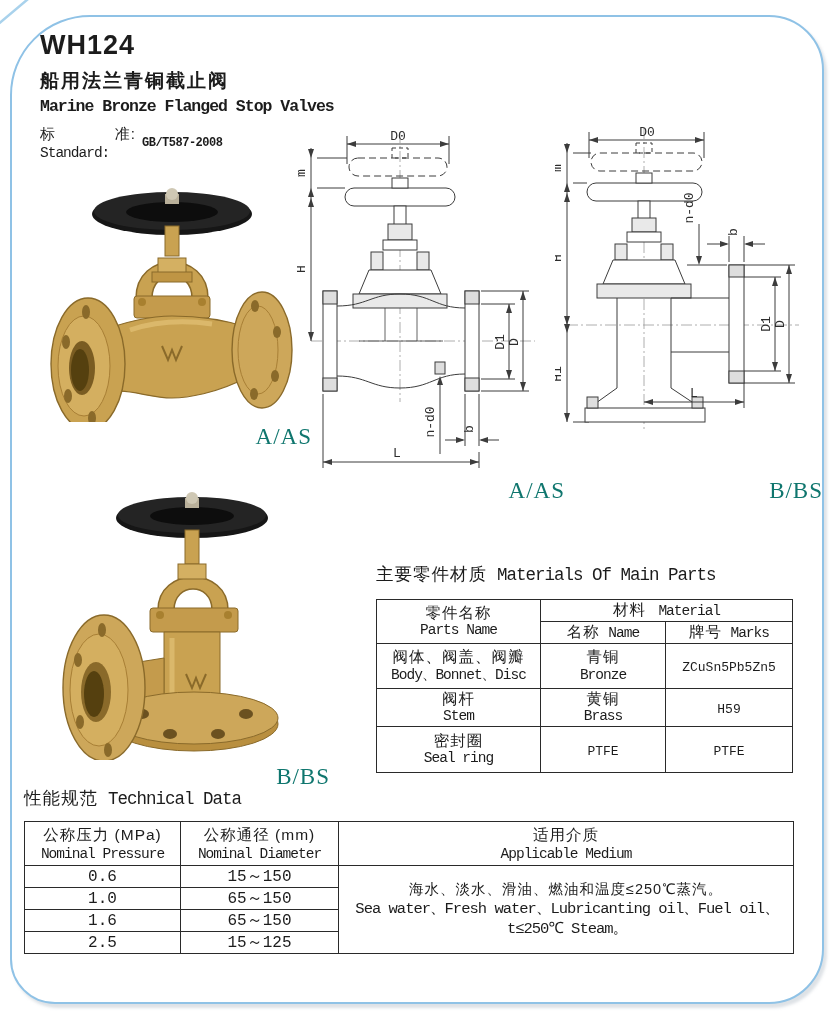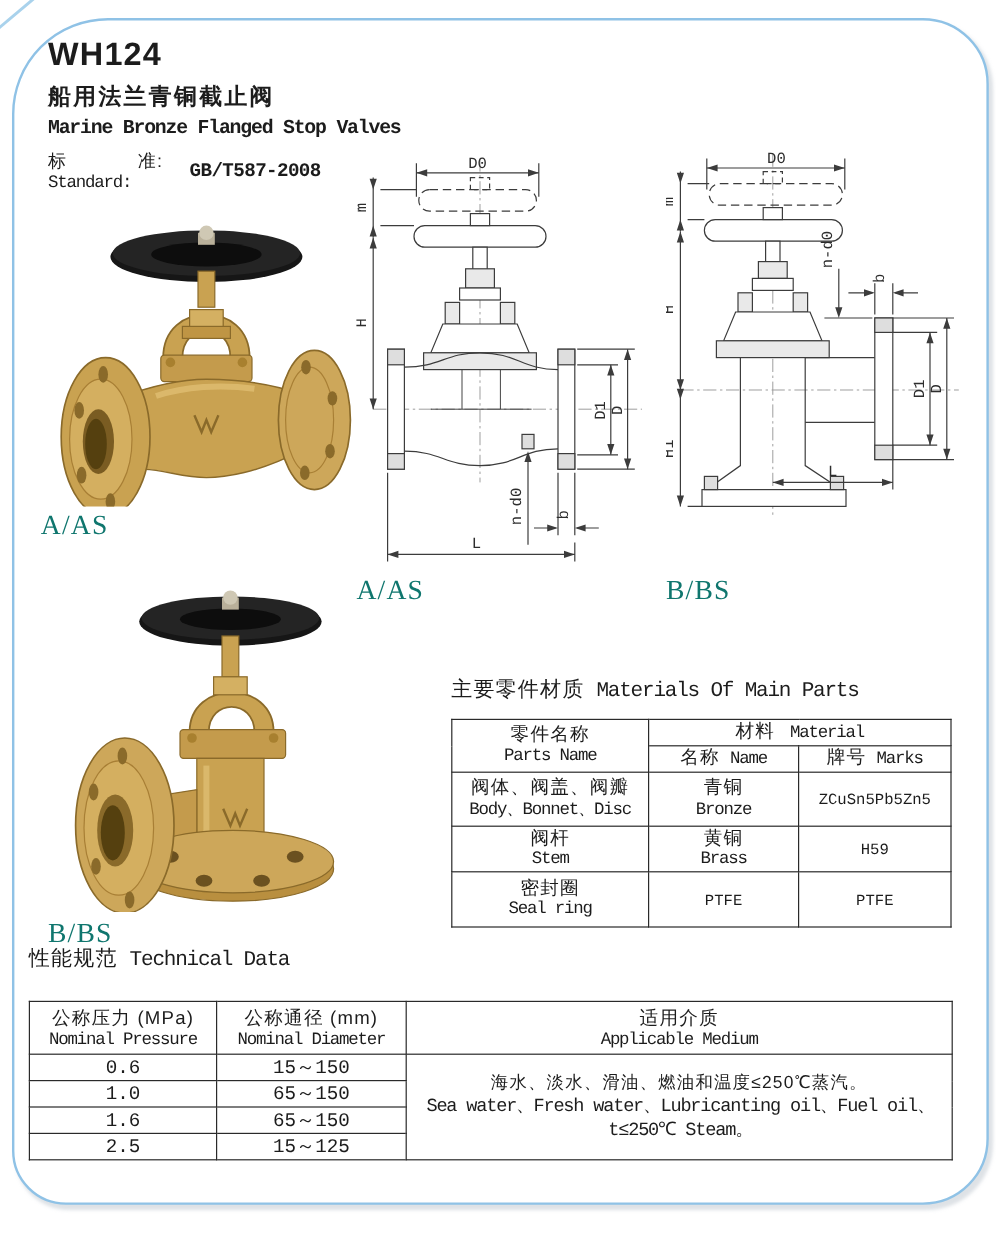--- a/index.html
+++ b/index.html
@@ -18,23 +18,23 @@
   .corner-cut{position:absolute;left:0;top:0;width:60px;height:40px;pointer-events:none;}
   
   .header{position:absolute;left:40px;top:30px;width:360px;}
   .model{font-weight:bold;font-size:27px;letter-spacing:1px;font-family:"Liberation Sans",sans-serif;}
   .title-zh{margin-top:7px;font-weight:bold;font-size:19px;letter-spacing:2px;}
   .title-en{margin-top:3px;font-weight:bold;font-size:16.5px;font-family:"Liberation Mono",monospace;letter-spacing:-1px;white-space:nowrap;}
   .std-row{margin-top:9px;display:flex;align-items:center;}
   .std-labels{width:102px;}
   .std-zh{font-size:15px;letter-spacing:1px;display:flex;justify-content:space-between;width:96px;}
   .std-en{font-size:14.5px;font-family:"Liberation Mono",monospace;letter-spacing:-1px;margin-top:1px;}
-  .std-val{font-weight:bold;font-size:16px;font-family:"Liberation Mono",monospace;letter-spacing:-0.5px;margin-left:16px;}
-  
-  .fig{position:absolute;text-align:left;}
+  .std-val{font-weight:bold;font-size:12px;font-family:"Liberation Mono",monospace;letter-spacing:-0.5px;margin-left:0;}
+  
+  .fig{position:absolute;text-align:right;}
   .fig-label{font-family:"Liberation Serif",serif;font-size:23px;letter-spacing:1px;color:#0f766e;}
   #photoA{left:34px;top:170px;width:278px;}
   #photoA .fig-label{margin-top:-2px;}
   #drawA{left:297px;top:124px;width:268px;}
   #drawB{left:555px;top:120px;width:268px;}
   #photoB{left:40px;top:478px;width:290px;}
   svg text{font-family:"Liberation Mono",monospace;font-size:13px;fill:#2d2d2d;}
   
   .sec-title{font-size:17.5px;white-space:nowrap;}
   .sec-title .zh{letter-spacing:1px;}
@@ -43,21 +43,21 @@
   #materials{position:absolute;left:376px;top:562px;width:420px;}
   table{border-collapse:collapse;table-layout:fixed;padding-left:28px;}
   td{border:1.6px solid #2a2a2a;text-align:center;vertical-align:middle;padding:0;}
   .mat-table{width:416px;margin-top:13px;}
   .mat-table td{line-height:1.2;}
   .cell-zh{display:block;font-size:15.5px;letter-spacing:1px;}
   .cell-en{display:block;font-size:14.5px;font-family:"Liberation Mono",monospace;letter-spacing:-1px;}
   .small{font-size:13px;font-family:"Liberation Mono",monospace;letter-spacing:0;}
   
   #technical{position:absolute;left:24px;top:786px;width:772px;}
-  .tech-table{width:769px;margin-top:24px;}
+  .tech-table{width:769px;margin-top:11px;}
   .tech-table .hrow{height:44px;}
   .tech-table .drow{height:22px;}
   .num{font-size:16px;font-family:"Liberation Mono",monospace;}
   .medium-zh{display:block;font-size:14.5px;letter-spacing:1px;text-align:center;margin-top:2px;}
   .medium-en{display:block;font-size:15.5px;font-family:"Liberation Mono",monospace;letter-spacing:-1px;text-align:center;padding:0 4px 2px 6px;line-height:1.3;}
 </style>
 </head>
 <body>
 
 <svg class="corner-cut" width="60" height="40">

